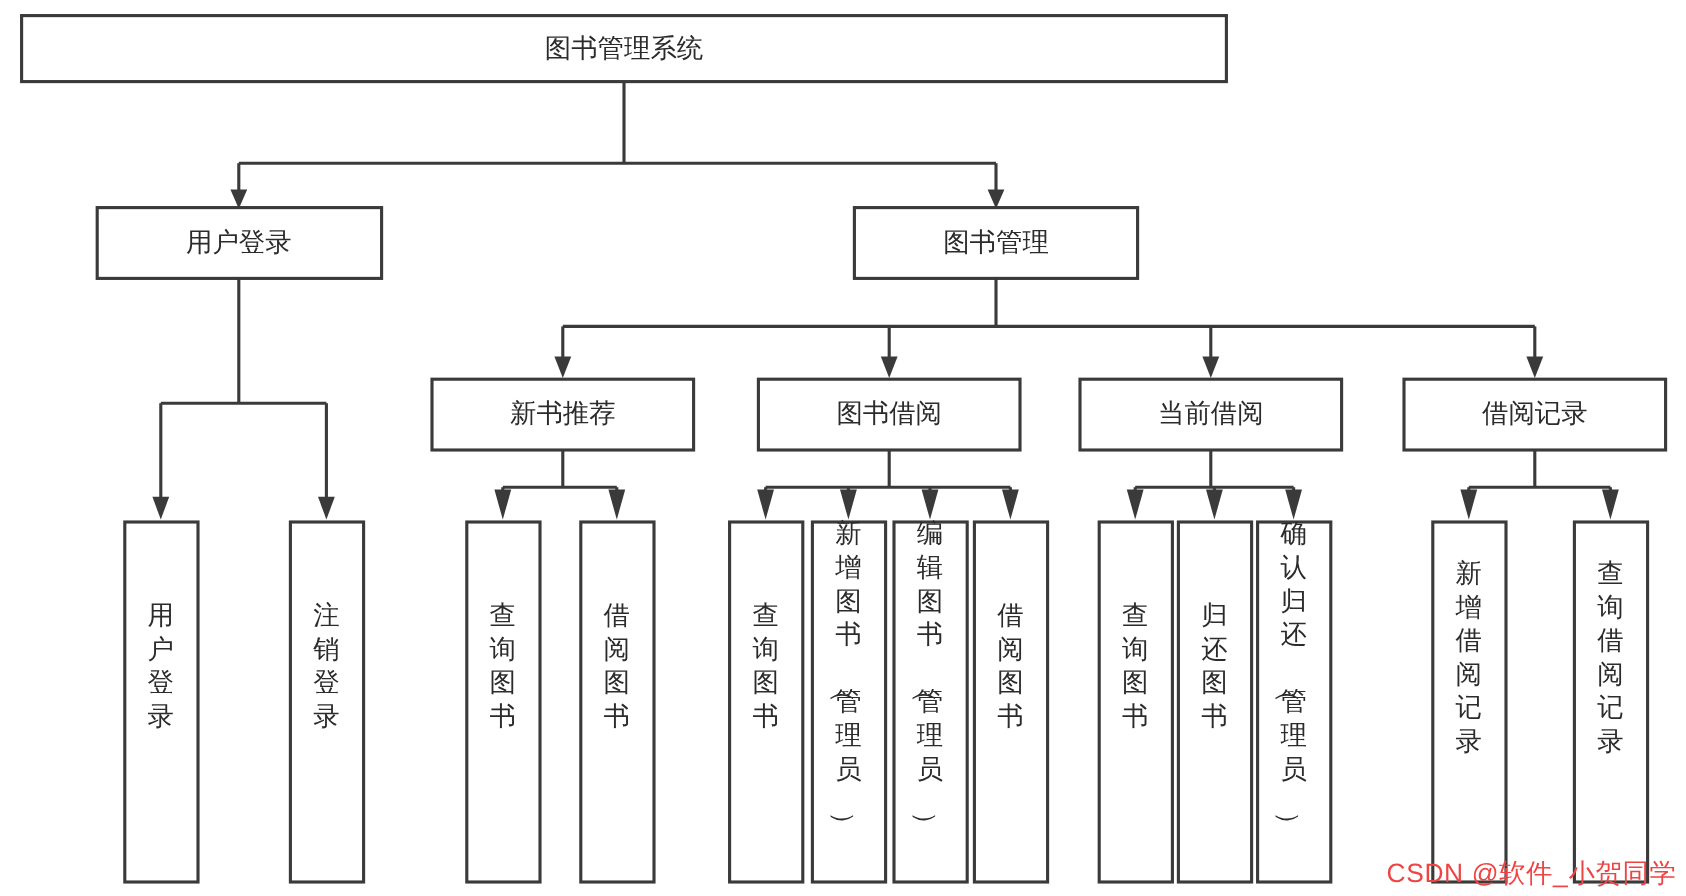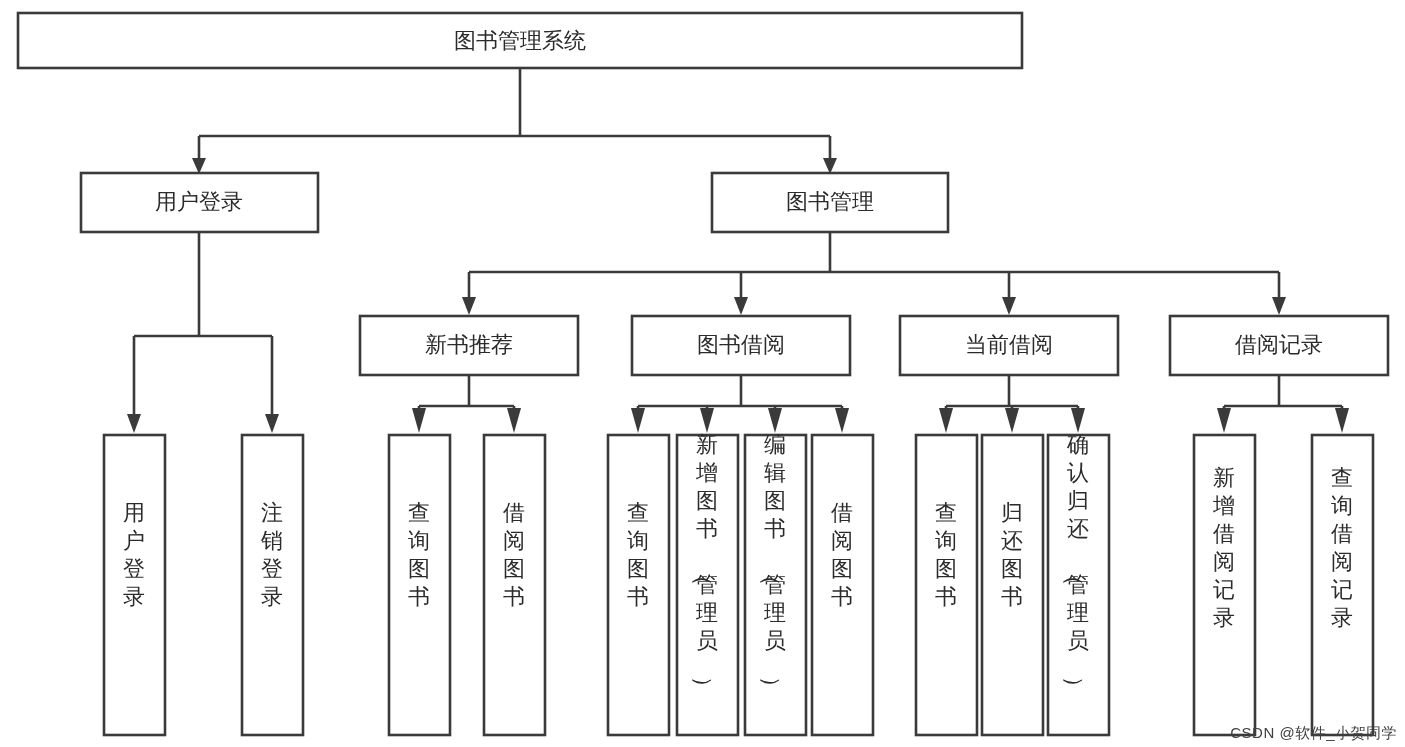--- a/index.html
+++ b/index.html
@@ -54,22 +54,22 @@
     font-family: "Liberation Sans", "DejaVu Sans", sans-serif;
     font-size: 22px;
     fill: #2b2b2b;
     text-anchor: middle;
   }
   .watermark {
     position: absolute;
     right: 8px;
     bottom: 4px;
     font-family: "Liberation Sans", "DejaVu Sans", sans-serif;
-    font-size: 15px;
-    color: #404040;
+    font-size: 22px;
+    color: #ef4444;
     letter-spacing: 0.5px;
     white-space: nowrap;
     user-select: none;
   }
 </style>
 </head>
 <body>
 
 <div id="diagram-root">
 

